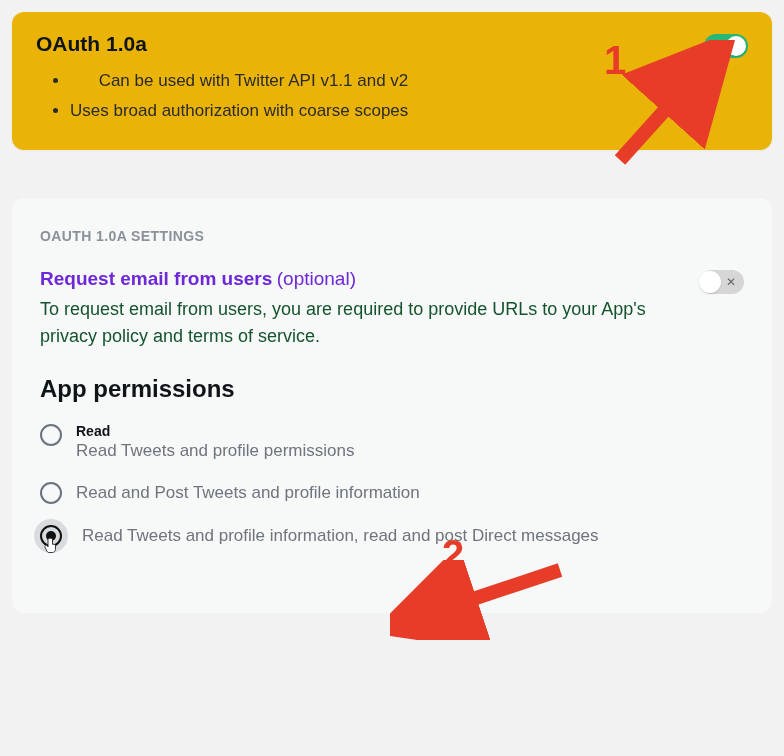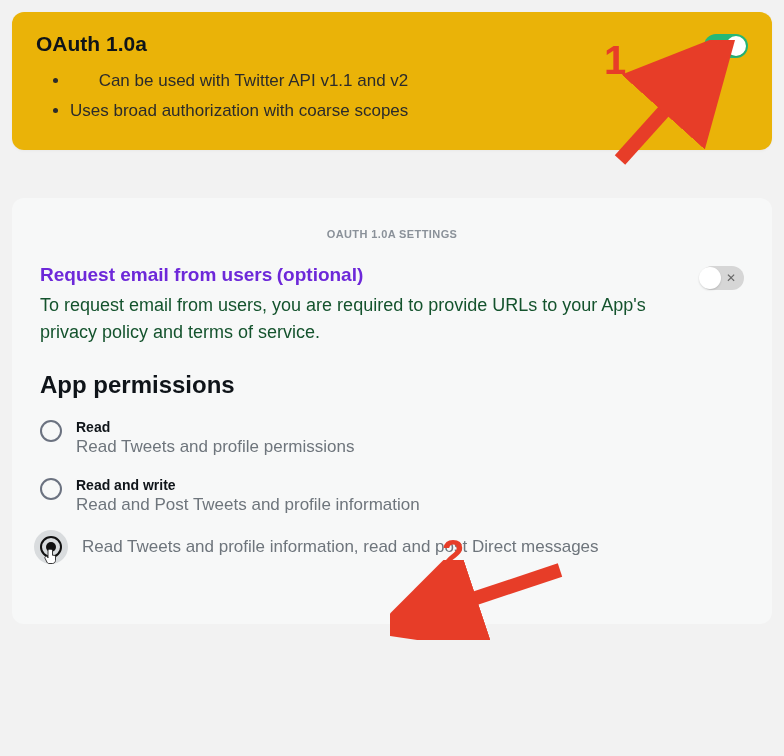--- a/index.html
+++ b/index.html
@@ -91,41 +91,40 @@
       color: #666;
       font-size: 12px;
       line-height: 1;
     }
     .card-settings {
       background: #f7f8f8;
       border-radius: 12px;
       padding: 30px 28px 40px 28px;
     }
     .section-label {
-      font-size: 11px;
+      font-size: 14px;
       font-weight: 700;
       letter-spacing: 0.4px;
       color: #8a9199;
       text-transform: uppercase;
       margin-bottom: 24px;
-      text-align: center;
     }
     .req-row {
       display: flex;
       justify-content: space-between;
       align-items: flex-start;
       gap: 16px;
     }
     .req-title {
       font-size: 19px;
       font-weight: 700;
       color: #6d28d9;
     }
     .req-optional {
-      font-weight: 700;
+      font-weight: 400;
     }
     .req-desc {
       font-size: 18px;
       color: #14532d;
       line-height: 1.55;
       margin-top: 6px;
       max-width: 640px;
     }
     .perm-title {
       font-size: 24px;
@@ -254,21 +253,20 @@
     <div class="radio-circle"></div>
     <div>
       <div class="radio-label">Read</div>
       <div class="radio-desc">Read Tweets and profile permissions</div>
     </div>
   </div>
 
   <div class="radio-row">
     <div class="radio-circle"></div>
     <div>
-      <div class="radio-label">Read and write</div>
       <div class="radio-desc">Read and Post Tweets and profile information</div>
     </div>
   </div>
 
   <div class="radio-row">
     <div class="radio-highlight">
       <div class="radio-circle radio-selected"></div>
       <span class="cursor-icon">
         <svg width="18" height="18" viewBox="0 0 24 24">
           <path d="M12 3 C13 3 14 4 14 5 L14 11 L16 11 C17 11 18 12 18 13 L18 18 C18 20 16 22 14 22 L9 22 C8 22 7 21 6.5 20 L4 15 C3.5 14 4 13 5 12.5 C6 12 7 12.5 7.5 13.5 L8 14.5 L8 5 C8 4 9 3 10 3 Z" fill="#fff" stroke="#222" stroke-width="1.2"></path>

